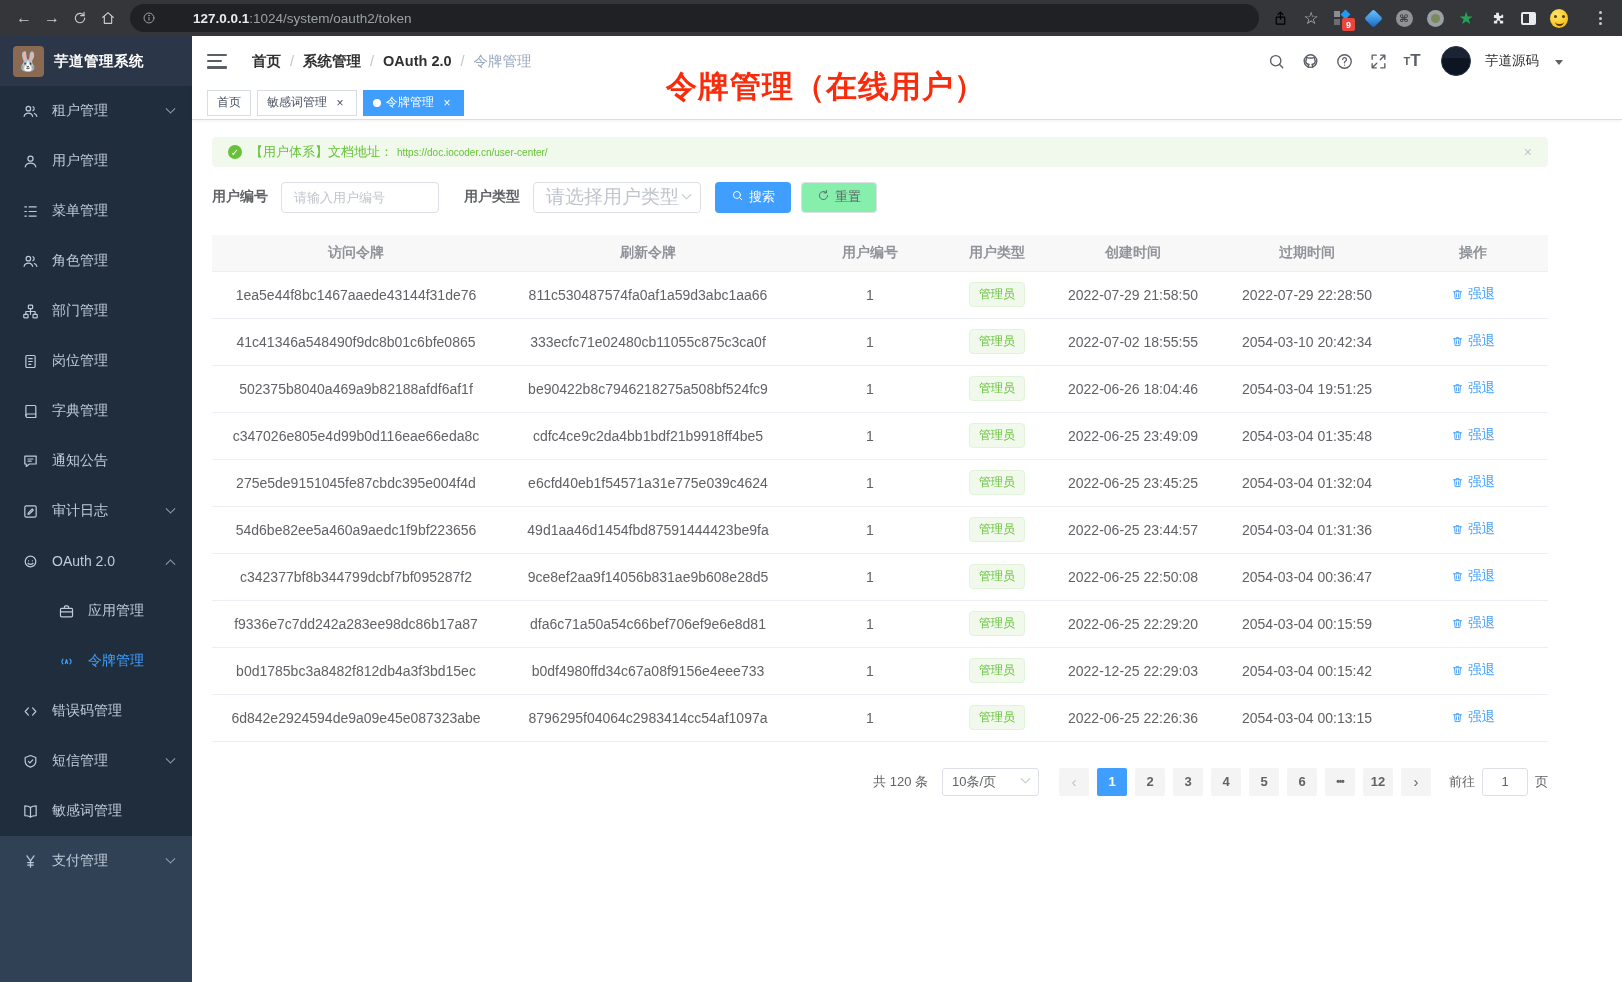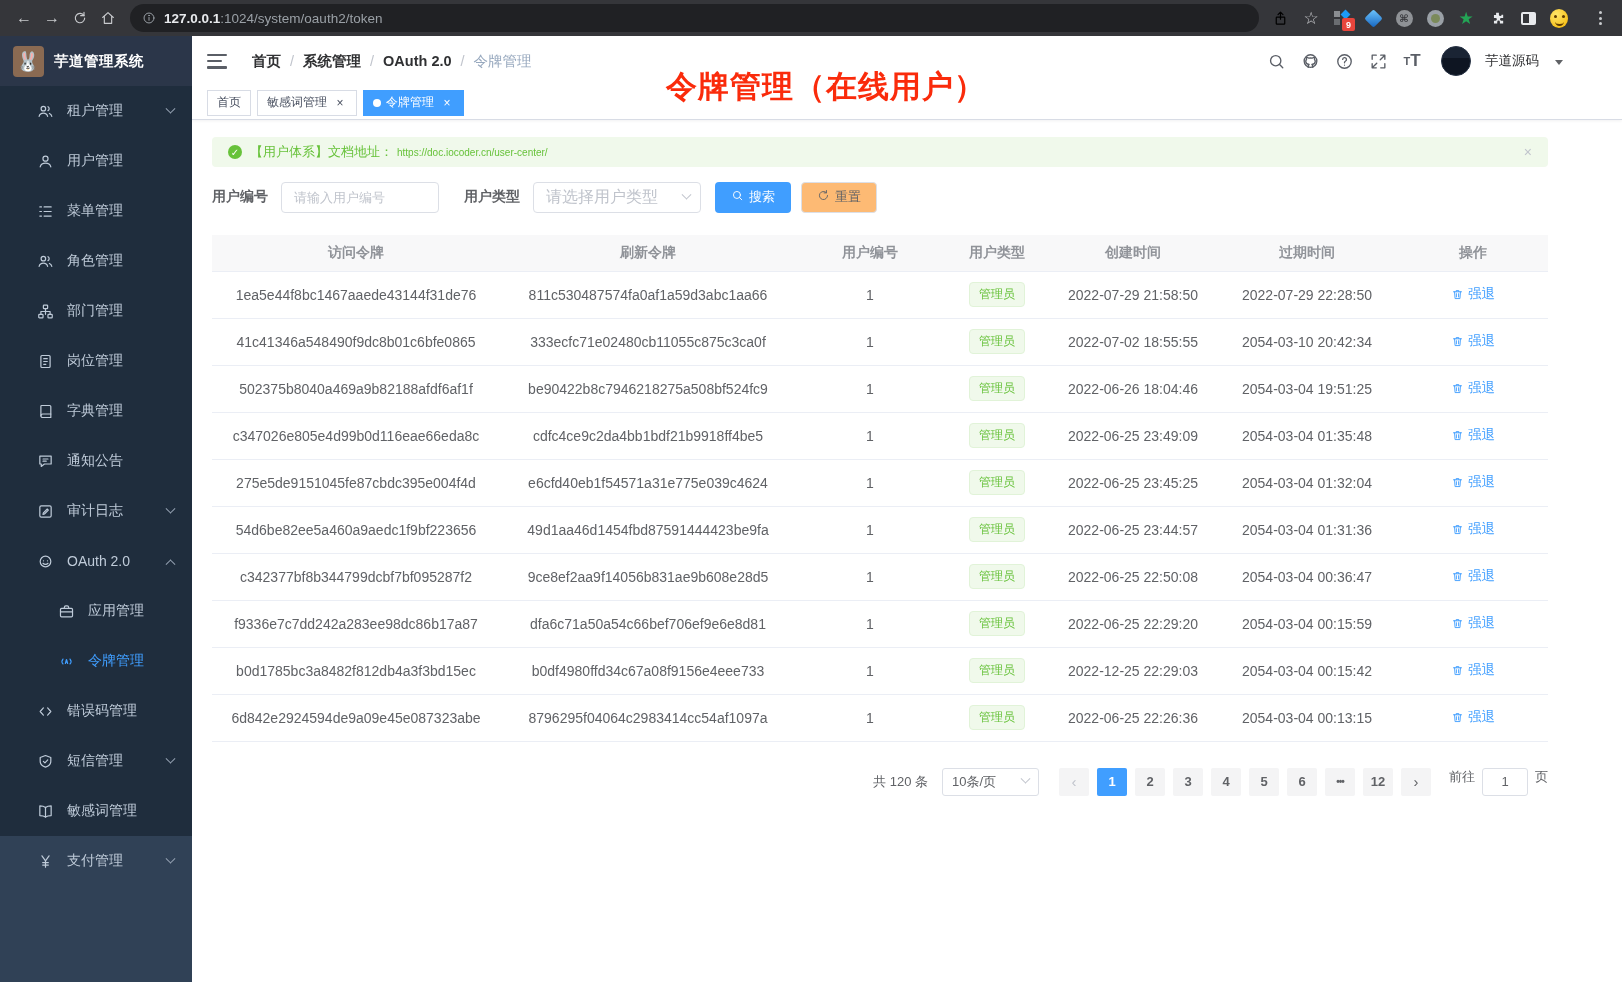--- a/index.html
+++ b/index.html
@@ -7,21 +7,21 @@
     font-family:"Liberation Sans","DejaVu Sans",sans-serif; }
   .page { position:relative; width:1622px; height:982px; }
 
   
   .browser { position:absolute; top:0; left:0; right:0; height:36px; background:#35363a;
     display:flex; align-items:center; padding:0 10px; }
   .bicon { width:28px; height:28px; display:flex; align-items:center; justify-content:center;
     color:#c9cbce; font-size:16px; border-radius:50%; flex:0 0 auto; }
   .bicon svg { width:16px; height:16px; }
   .omnibox { flex:1; height:28px; margin:0 12px 0 8px; background:#202124; border-radius:14px;
-    display:flex; align-items:center; padding:0 12px; min-width:0; }
+    display:flex; align-items:center; padding:0 12px; min-width:0;gap:29px; }
   .omni-info { color:#9aa0a6; display:flex; align-items:center; margin-right:8px; }
   .omni-info svg { width:14px; height:14px; }
   .url { font-size:13.5px; color:#9aa0a6; white-space:nowrap; }
   .url b { color:#e8eaed; font-weight:bold; }
   .ext-strip { display:flex; align-items:center; gap:13px; margin-right:4px; }
   .ext { position:relative; width:18px; height:18px; display:flex; align-items:center; justify-content:center; }
   .ext svg { width:17px; height:17px; }
   .star-glyph { color:#c9cbce; font-size:17px; }
   .combo-sq1 { position:absolute; left:1px; top:2px; width:6px; height:6px; background:#8a8d91; }
   .combo-sq2 { position:absolute; left:1px; top:10px; width:6px; height:6px; background:#6a6d71; }
@@ -41,21 +41,21 @@
   .kebab { display:flex; flex-direction:column; gap:2.5px; margin-left:12px; padding:0 6px; }
   .kebab i { width:3px; height:3px; border-radius:50%; background:#c9cbce; }
 
   
   .sidebar { position:absolute; left:0; top:36px; width:192px; bottom:0; background:#304156; overflow:hidden; }
   .logo-bar { height:50px; background:#2b3649; display:flex; align-items:center; padding-left:13px; gap:10px; }
   .logo-img { width:31px; height:31px; border-radius:4px; background:#8a6a52; color:#fff; font-size:19px;
     display:flex; align-items:center; justify-content:center; overflow:hidden; }
   .logo-title { color:#fff; font-size:14.5px; font-weight:bold; letter-spacing:.5px; }
   .menu-dark { background:#1f2d3d; }
-  .menu-item { height:50px; display:flex; align-items:center; padding:0 18px 0 37px; color:#bfcbd9;
+  .menu-item { height:50px; display:flex; align-items:center; padding:0 18px 0 22px; color:#bfcbd9;
     font-size:14px; cursor:pointer; }
   .menu-item.sub { padding-left:58px; }
   .menu-item.active { color:#409eff; }
   .mi-icon { width:17px; height:17px; margin-right:13px; display:flex; align-items:center; justify-content:center; flex:0 0 auto; }
   .mi-icon svg { width:17px; height:17px; }
   .mi-label { white-space:nowrap; }
   .chev { width:7px; height:7px; border-right:1.6px solid #97a4b4; border-bottom:1.6px solid #97a4b4; margin-left:auto; flex:0 0 auto; }
   .chev.down { transform:rotate(45deg) translate(-2px,-2px); }
   .chev.up   { transform:rotate(-135deg) translate(-2px,-2px); }
 
@@ -99,29 +99,29 @@
   .alert-link { color:#67c23a; font-size:10px; margin-left:4px; text-decoration:none; cursor:pointer; }
   .alert-close { position:absolute; right:16px; color:#c0c4cc; font-size:14px; cursor:pointer; }
 
   .filter-row { margin:14px 0 0; height:32px; display:flex; align-items:center; }
   .f-label { font-size:14px; font-weight:bold; color:#606266; margin-right:13px; }
   .f-input { width:158px; height:31px; border:1px solid #dcdfe6; border-radius:4px; padding:0 12px;
     font-size:13px; color:#606266; outline:none; font-family:inherit; }
   .f-input::placeholder { color:#c0c4cc; }
   .f-select { width:168px; height:31px; border:1px solid #dcdfe6; border-radius:4px; padding:0 10px 0 12px;
     display:flex; align-items:center; justify-content:space-between; cursor:pointer; }
-  .f-select .ph { font-size:16px; color:#c0c4cc; }
+  .f-select .ph { font-size:19px; color:#c0c4cc; }
   .sel-chev { width:7px; height:7px; border-right:1.4px solid #c0c4cc; border-bottom:1.4px solid #c0c4cc;
     transform:rotate(45deg) translate(-2px,-2px); }
   .gap24 { width:25px; } .gap14 { width:14px; } .gap10 { width:10px; }
   .btn { height:31px; border-radius:4px; font-size:13px; display:flex; align-items:center; gap:5px;
     padding:0 15px; cursor:pointer; border:1px solid transparent; font-family:inherit; }
   .btn svg { width:13px; height:13px; }
   .btn-primary { background:#409eff; color:#fff; }
-  .btn-plain { background:#fdba74; border-color:#dcdfe6; color:#606266; }
+  .btn-plain { background:#86efac; border-color:#dcdfe6; color:#606266; }
 
   table.grid { width:1336px; margin-top:22px; border-collapse:collapse; table-layout:fixed; }
   .grid th { background:#f8f8f9; color:#909399; font-size:14px; font-weight:bold; height:36px;
     text-align:center; border-bottom:1px solid #ebeef5; }
   .grid td { height:47px; color:#606266; font-size:14px; text-align:center; border-bottom:1px solid #ebeef5;
     white-space:nowrap; overflow:hidden; }
   .badge { display:inline-block; padding:3px 9px; background:#f0f9eb; border:1px solid #e1f3d8;
     color:#67c23a; font-size:12px; border-radius:4px; }
   .action-link { color:#409eff; font-size:13.5px; display:inline-flex; align-items:center; gap:4px; cursor:pointer; }
   .action-link svg { width:13px; height:13px; }
@@ -129,21 +129,21 @@
   .pager { width:1336px; margin-top:26px; display:flex; align-items:center; justify-content:flex-end;
     font-size:13px; color:#606266; }
   .pg-total { margin-right:14px; }
   .pg-size { width:97px; height:28px; border:1px solid #dcdfe6; border-radius:3px; display:flex;
     align-items:center; justify-content:space-between; padding:0 9px; margin-right:16px; cursor:pointer; }
   .pg-btn { min-width:30px; height:28px; margin:0 4px; background:#f4f4f5; color:#606266; font-weight:bold;
     border-radius:2px; display:inline-flex; align-items:center; justify-content:center; cursor:pointer; font-size:13px; }
   .pg-btn.arrow { font-size:15px; font-weight:normal; }
   .pg-btn.disabled { color:#c0c4cc; cursor:default; }
   .pg-btn.active { background:#409eff; color:#fff; }
-  .pg-goto { margin-left:14px; display:flex; align-items:flex-start; gap:7px; }
+  .pg-goto { margin-left:14px; display:flex; align-items:center; gap:7px; }
   .pg-input { width:46px; height:28px; border:1px solid #dcdfe6; border-radius:3px; text-align:center;
     font-size:13px; color:#606266; outline:none; font-family:inherit; }
 
   .annotation { position:absolute; left:666px; top:66px; color:#fa2b0b; font-size:31px; font-weight:bold;
     letter-spacing:1px; z-index:50; white-space:nowrap; pointer-events:none; }
 </style>
 </head>
 <body>
 
 <div class="page">

